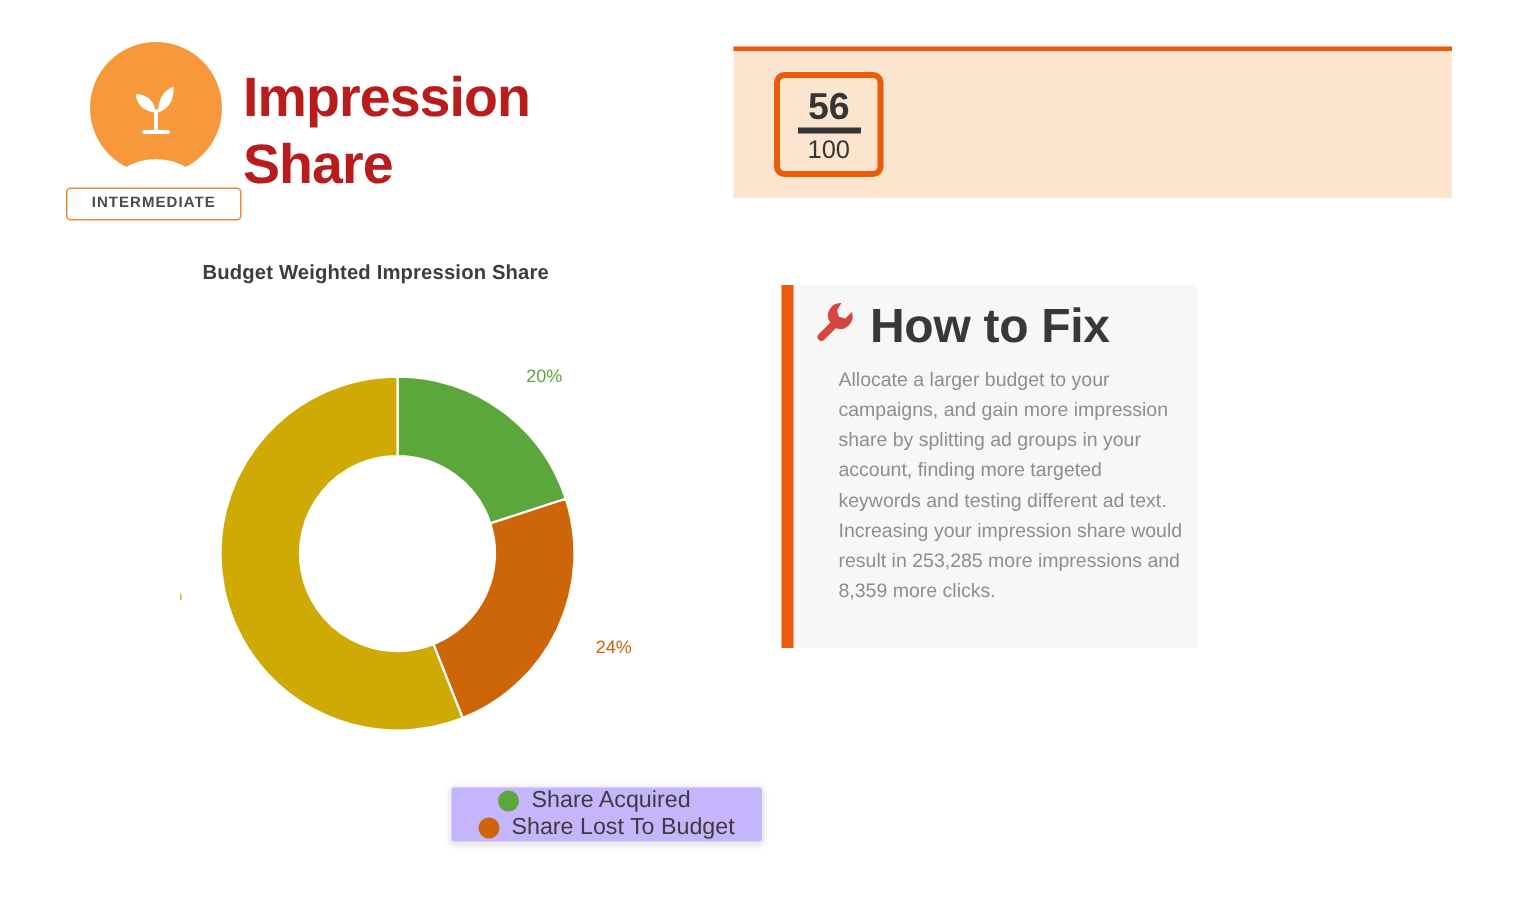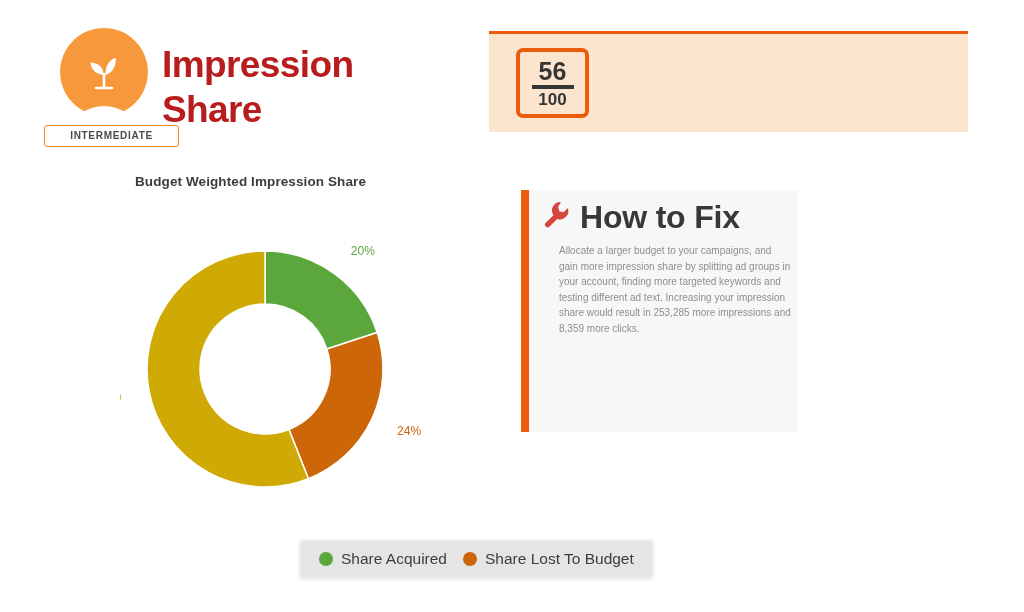--- a/index.html
+++ b/index.html
@@ -54,21 +54,21 @@
     position: absolute;
     left: 26px;
     top: 22px;
     width: 44px;
     height: 44px;
   }
   #level-badge {
     position: absolute;
     left: -12px;
     top: 97px;
-    width: 135px;
+    width: 117px;
     height: 22px;
     box-sizing: border-box;
     background: #ffffff;
     border: 1.6px solid #F0882A;
     border-radius: 3px;
     display: flex;
     align-items: center;
     justify-content: center;
   }
   #level-badge-label {
@@ -123,21 +123,21 @@
     margin-bottom: 0;
   }
   #score-divider {
     width: 42px;
     height: 4px;
     background: #353535;
     margin: 1px 0 2px 0;
   }
   #score-total {
     font-size: 17px;
-    font-weight: 700;
+    font-weight: 400;
     color: #353535;
     line-height: 1;
   }
   #score-description {
     position: absolute;
     left: 128px;
     top: 29px;
     width: 334px;
     font-size: 11.5px;
     line-height: 1.52;
@@ -197,39 +197,40 @@
     font-size: 32px;
     font-weight: 700;
     color: #383838;
     letter-spacing: -0.2px;
   }
   #howto-body {
     position: absolute;
     left: 38px;
     top: 53px;
     width: 232px;
-    font-size: 10px;
+    font-size: 13px;
     line-height: 1.55;
     color: #8e8e8e;
   }
 
   
   #chart-legend {
     position: absolute;
     left: 300px;
-    top: 540px;
+    top: 524px;
     height: 38px;
-    background: #e5e5e5;
+    background: #c4b5fd;
     border: 1px solid #eeeeee;
     border-radius: 3px;
     box-shadow: 0 1px 4px rgba(0,0,0,0.14);
     display: flex;
     align-items: center;
     padding: 0 18px;
     box-sizing: border-box;
+    flex-direction: column;
   }
   .legend-item {
     display: flex;
     align-items: center;
     margin-right: 16px;
   }
   .legend-item:last-child { margin-right: 0; }
   .legend-dot {
     width: 14px;
     height: 14px;

